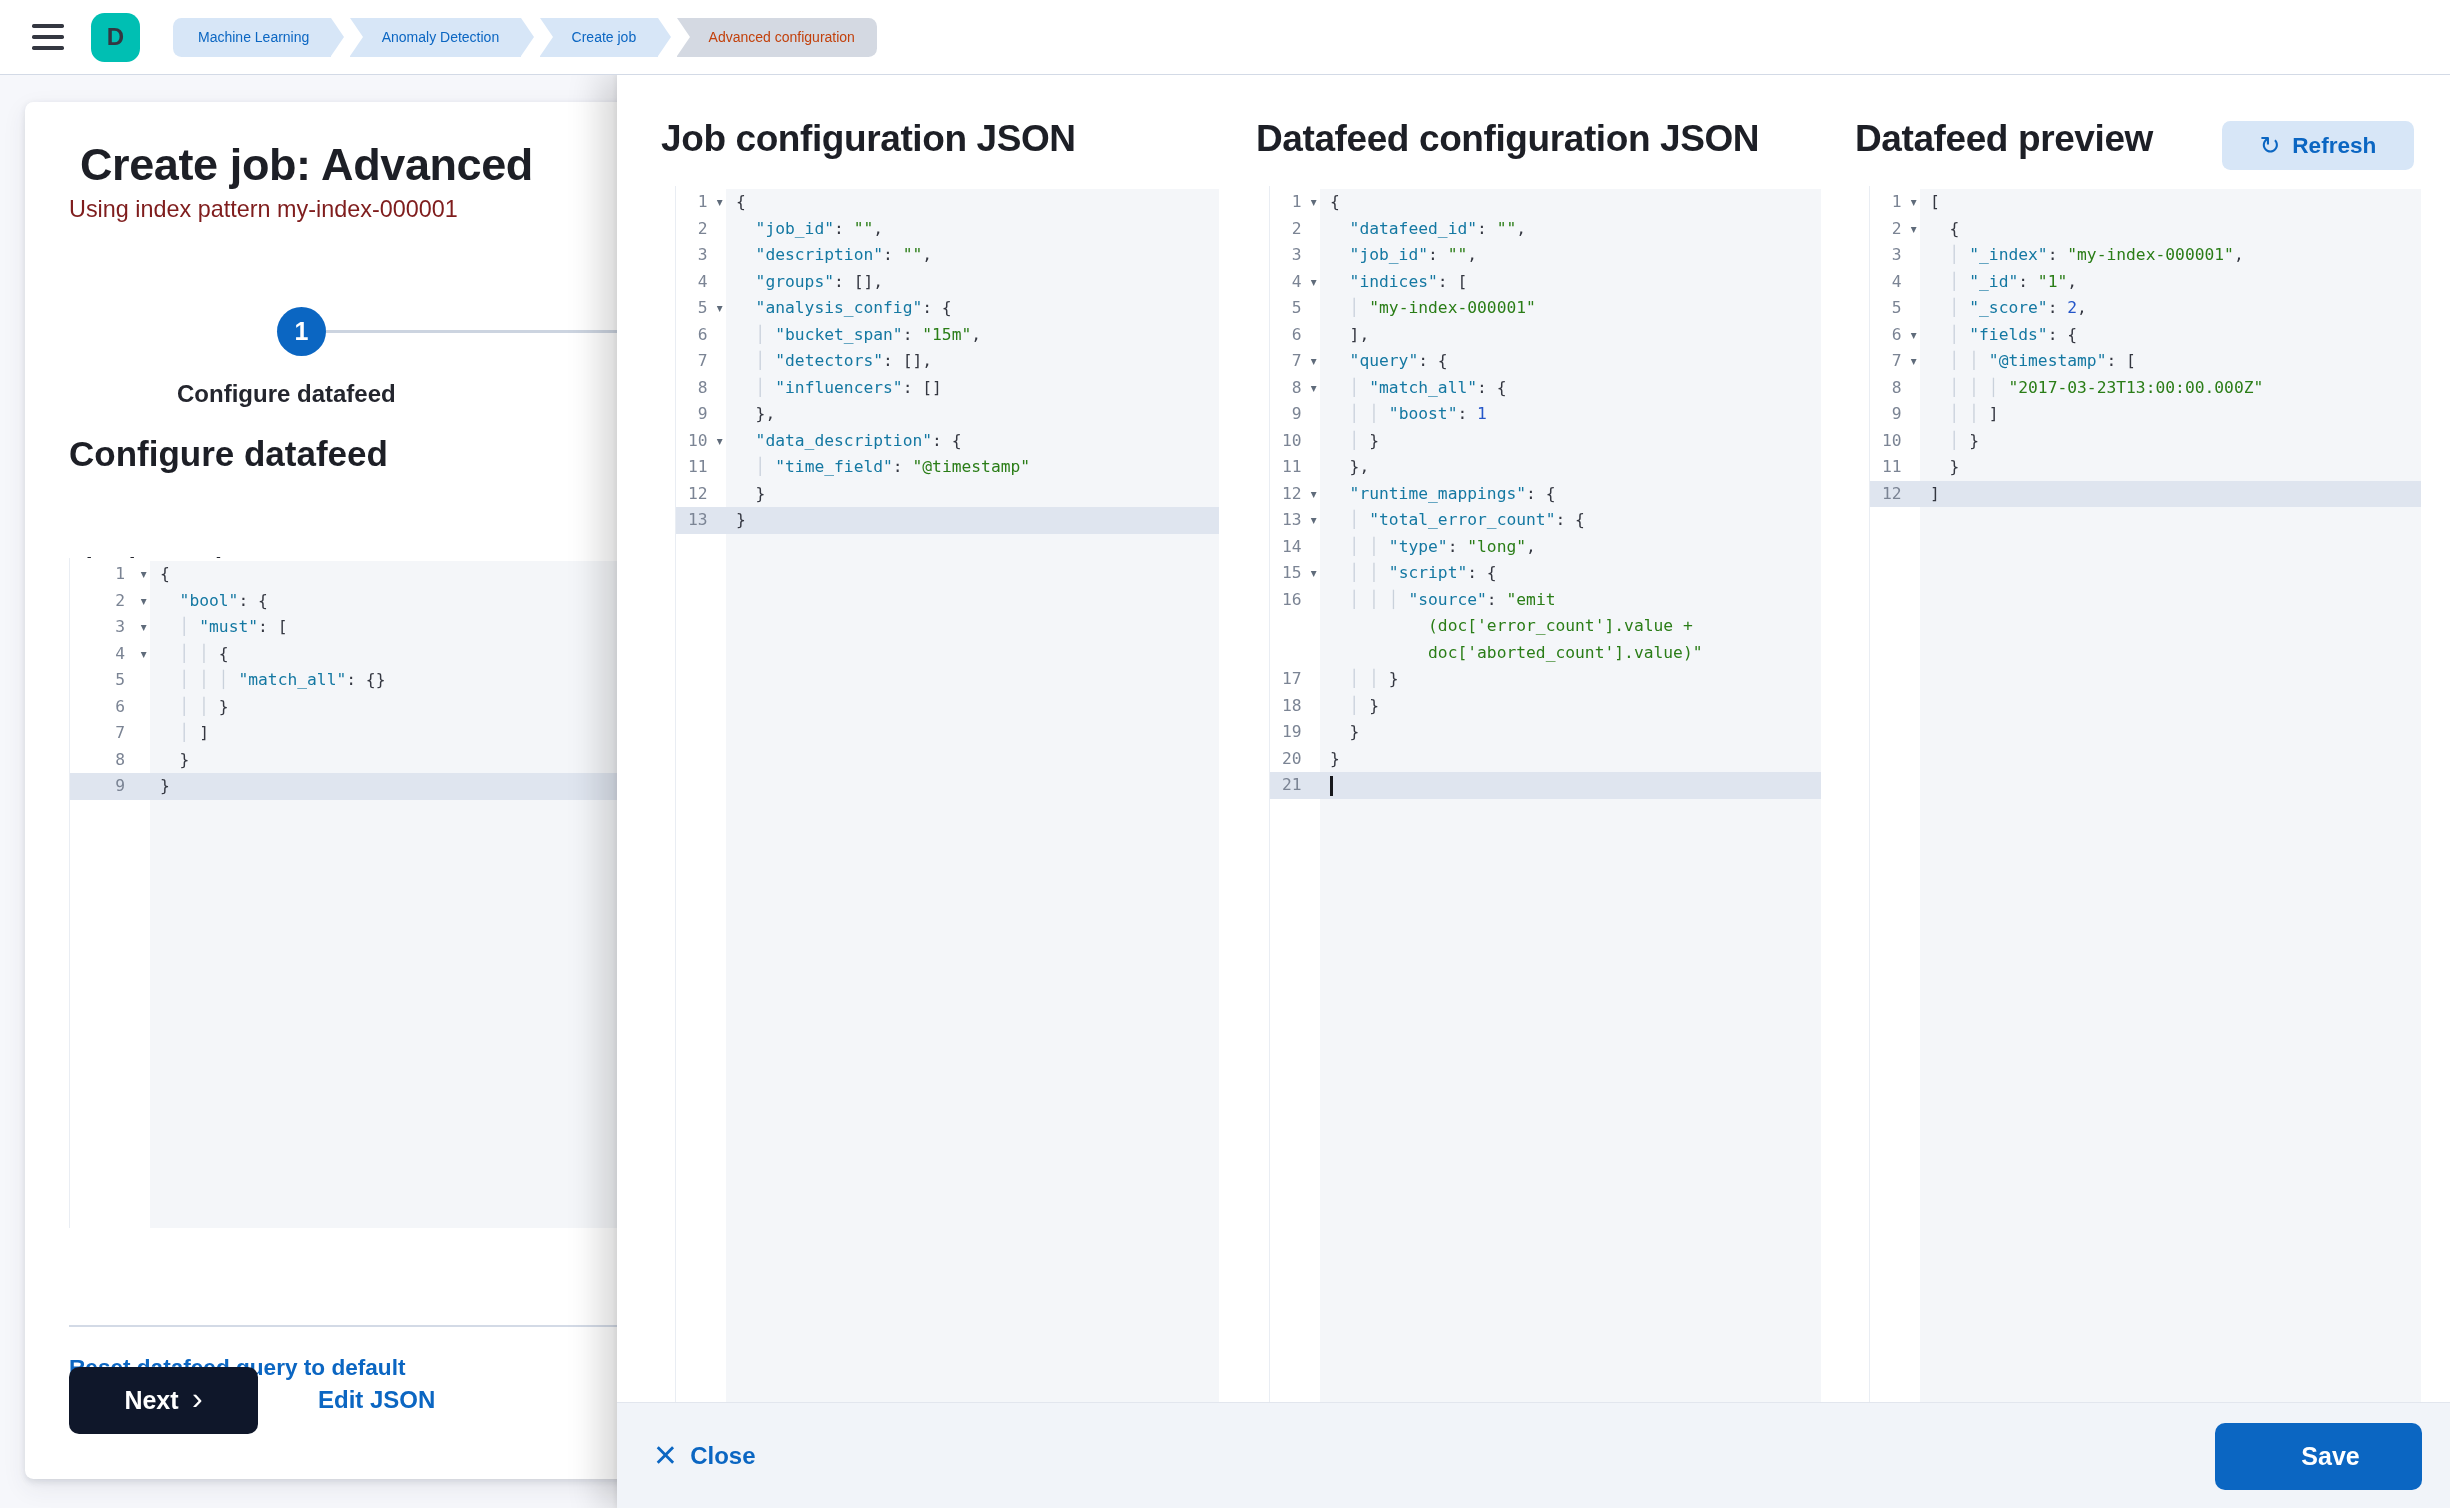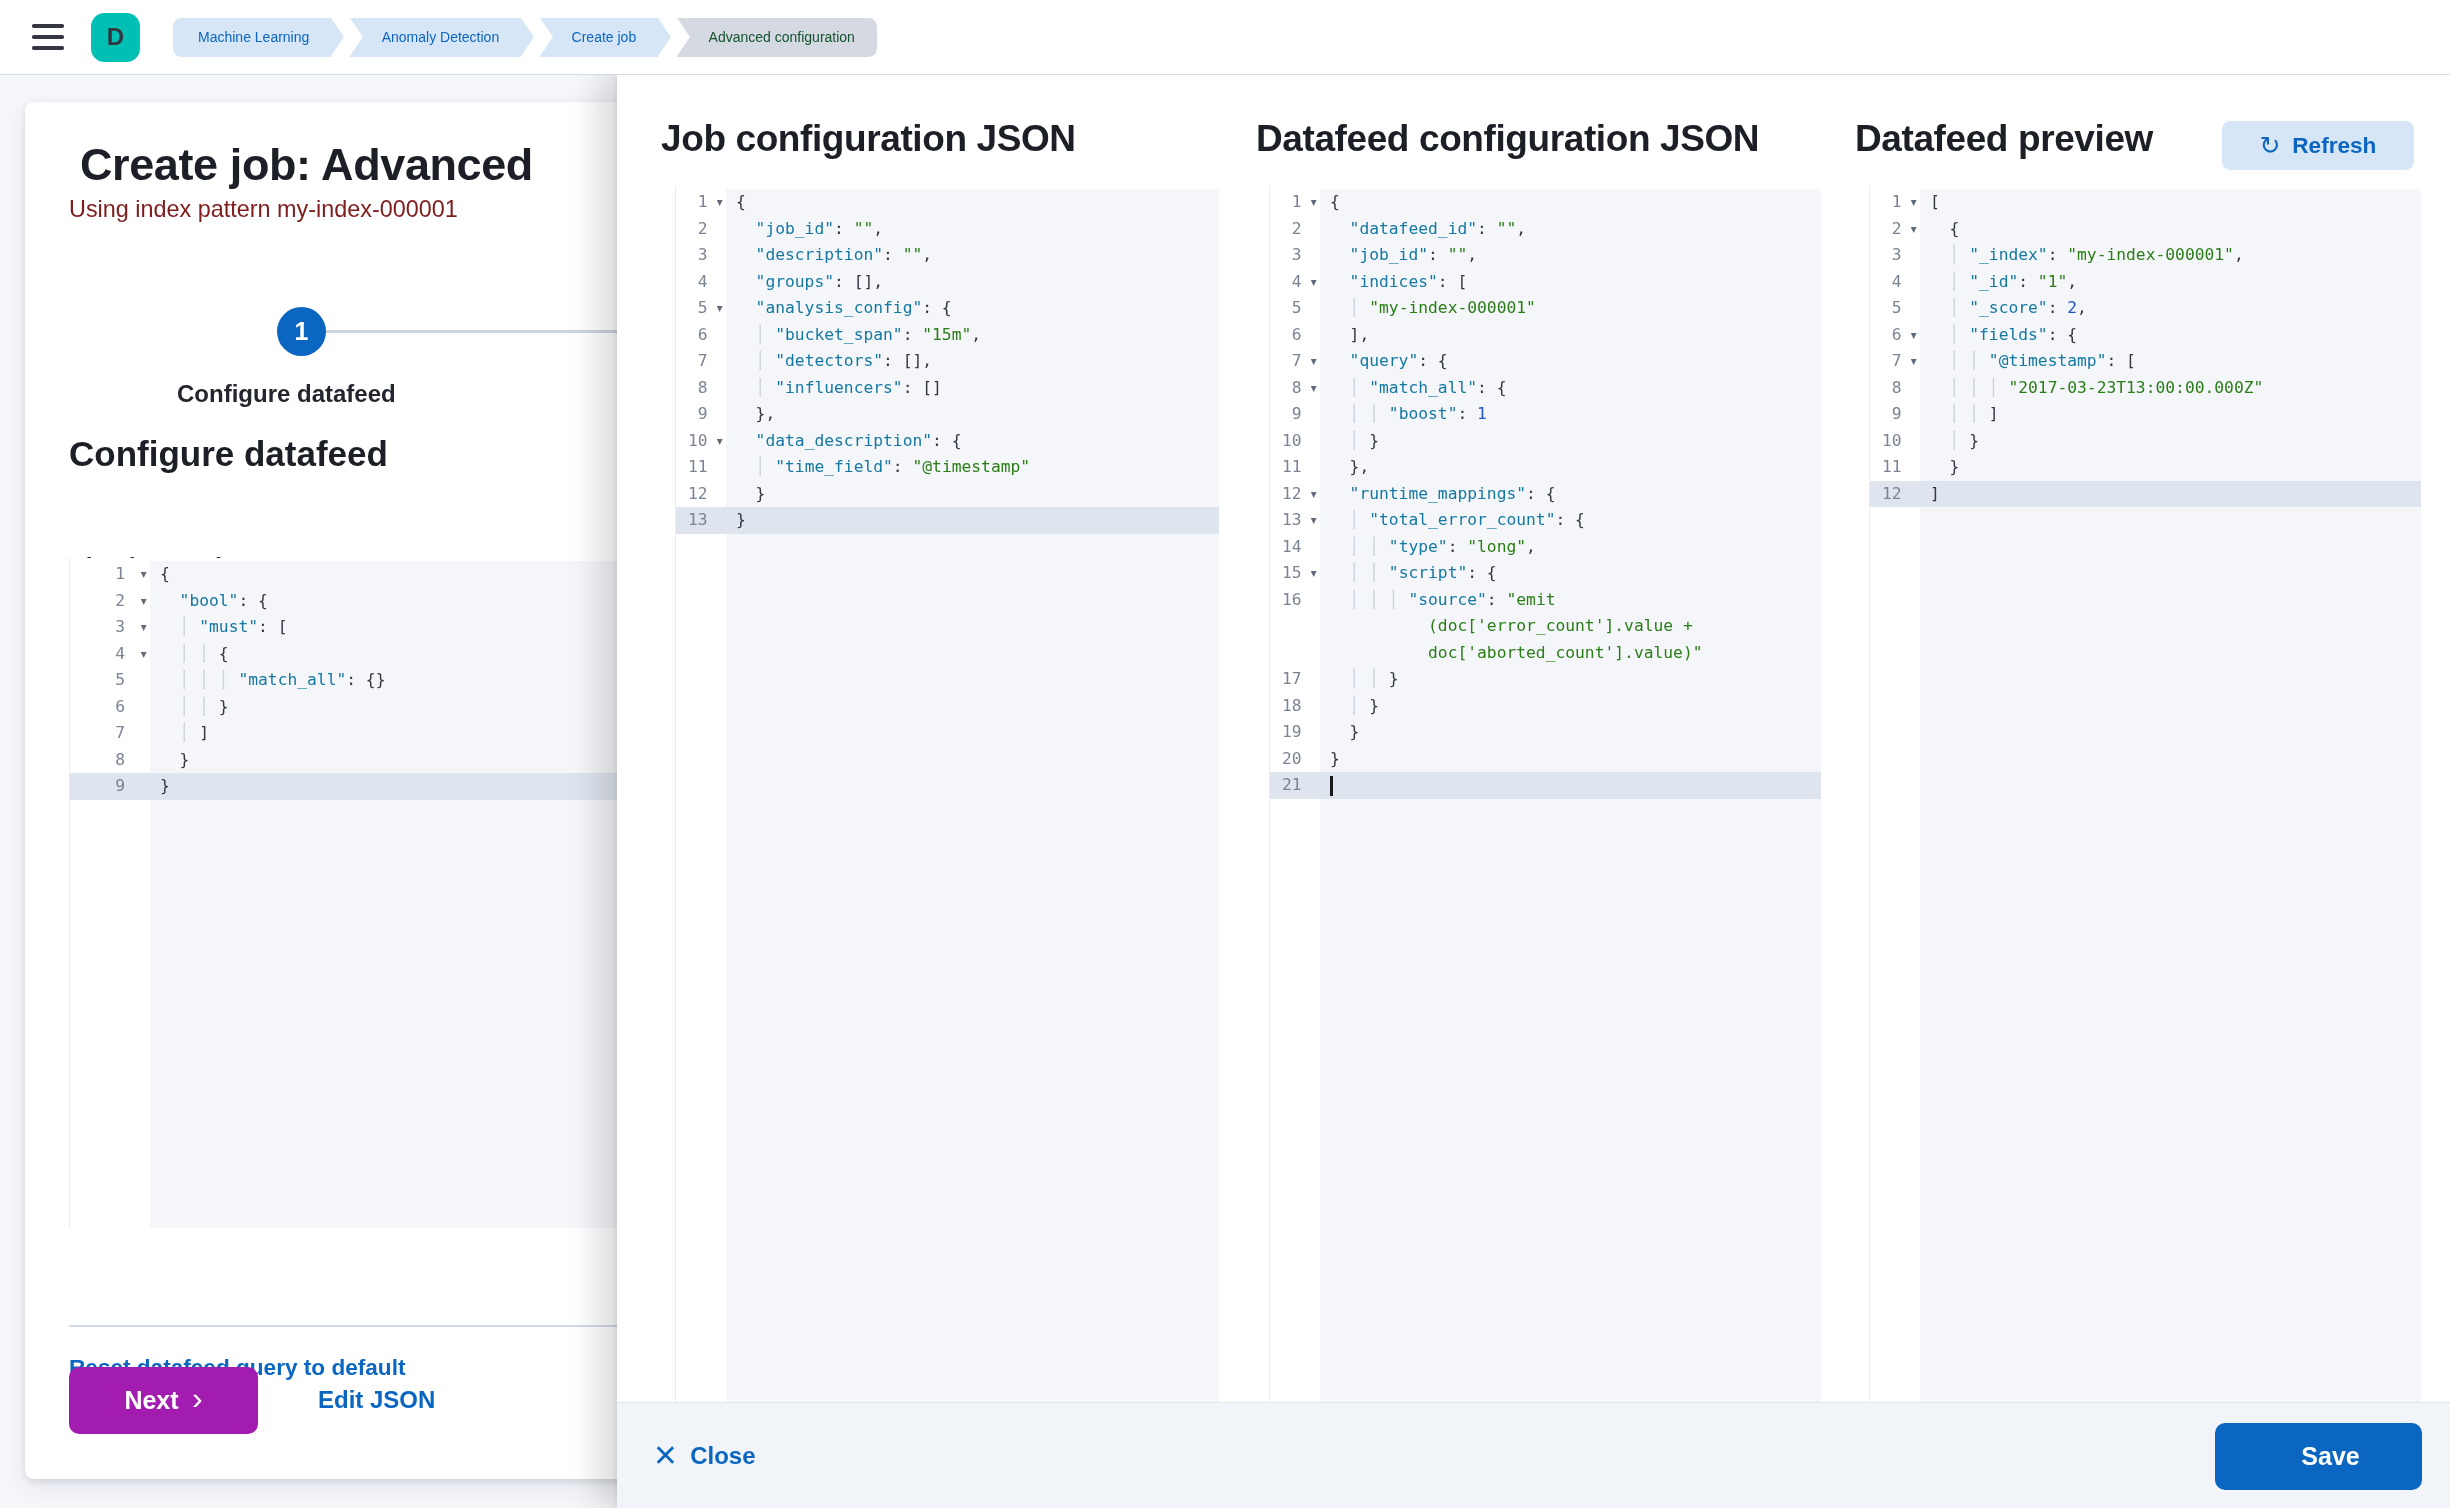--- a/index.html
+++ b/index.html
@@ -15,37 +15,37 @@
   .crumbs{margin-left:33px;display:flex;align-items:center;}
   .crumb{position:relative;height:39px;line-height:39px;padding:0 22px 0 32px;
     font-size:14px;font-weight:500;margin-right:18.4px;white-space:nowrap;cursor:pointer;}
   .crumb.first{padding-left:25px;border-radius:8.4px 0 0 8.4px;}
   .crumb::before{content:"";position:absolute;left:0;top:0;
     border-top:19px solid transparent;border-bottom:19px solid transparent;border-left:13.4px solid #fff;}
   .crumb.first::before{display:none;}
   .crumb::after{content:"";position:absolute;left:100%;top:0;
     border-top:19px solid transparent;border-bottom:19px solid transparent;border-left:13.4px solid #d7e6f7;}
   .crumb.blue{background:#d7e6f7;color:#0b66c2;}
-  .crumb.current{background:#d4d9e2;color:#14532d;border-radius:0 8.4px 8.4px 0;margin-right:16px;cursor:default;}
+  .crumb.current{background:#d4d9e2;color:#c2410c;border-radius:0 8.4px 8.4px 0;margin-right:16px;cursor:default;}
   .crumb.current::after{display:none;}
 
   
   .card{position:absolute;left:25px;top:102px;width:624px;height:1377px;background:#fff;
     border-radius:8.4px;box-shadow:0 2.5px 6.7px rgba(45,55,75,.12),0 8.4px 25px rgba(45,55,75,.08);z-index:10;}
   .card h1{position:absolute;left:55px;top:37px;margin:0;font-size:45px;font-weight:700;color:#1d1f26;letter-spacing:-0.4px;}
   .subtitle{position:absolute;left:44px;top:94px;font-size:23.4px;color:#7f1d1d;}
   .step-circle{position:absolute;left:252px;top:205px;width:49px;height:49px;border-radius:50%;
     background:#0b66c2;color:#fff;font-size:25px;font-weight:700;display:flex;align-items:center;justify-content:center;cursor:pointer;}
   .step-line{position:absolute;left:301px;top:228px;width:322px;height:2.5px;background:#ccd4e0;}
   .step-label{position:absolute;left:152px;top:278px;width:301px;text-align:left;font-size:24px;font-weight:700;color:#24262e;}
   .section-h{position:absolute;left:44px;top:332px;font-size:35px;font-weight:700;color:#1d1f26;}
   .q-label{position:absolute;left:44px;top:429px;font-size:25px;font-weight:700;color:#24262e;margin-top:22px;}
   .divider{position:absolute;left:44px;top:1223px;width:579px;height:1.7px;background:#d3dae6;}
   .next-btn{position:absolute;left:44px;top:1265px;width:189px;height:67px;border-radius:10px;
-    background:#a21caf;color:#fff;font-size:25px;font-weight:600;display:flex;align-items:center;justify-content:center;gap:13.4px;cursor:pointer;}
+    background:#0f172a;color:#fff;font-size:25px;font-weight:600;display:flex;align-items:center;justify-content:center;gap:13.4px;cursor:pointer;}
   .next-btn .chev{font-size:32px;font-weight:400;margin-top:-3.3px;}
   .link{color:#0b66c2;font-weight:600;cursor:pointer;}
   .edit-json{position:absolute;left:293px;top:1284px;font-size:24px;text-align:center;}
   .reset-link{position:absolute;left:44px;top:1253px;font-size:22.6px;}
 
   
   .flyout{position:absolute;left:617px;top:74px;width:1833px;height:1435px;background:#fff;z-index:20;
     box-shadow:-16.7px 0 33px rgba(0,0,0,.16),-1.7px 0 5px rgba(0,0,0,.06);}
   .col-title{position:absolute;top:44px;margin:0;font-size:37px;font-weight:700;color:#1d1f26;letter-spacing:-0.4px;}
   .refresh-btn{position:absolute;left:1605px;top:47px;width:192px;height:49px;border-radius:8.4px;

